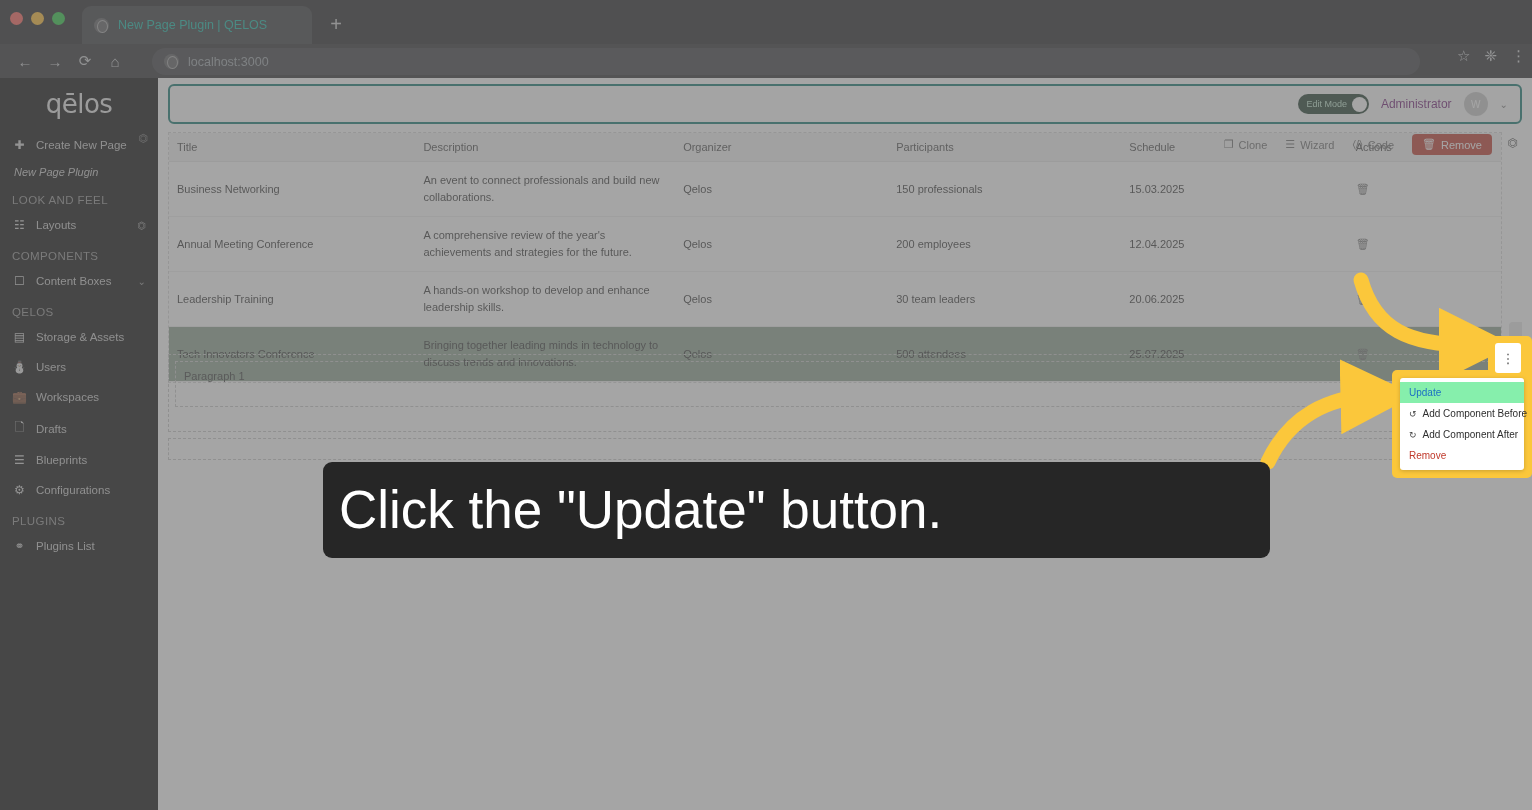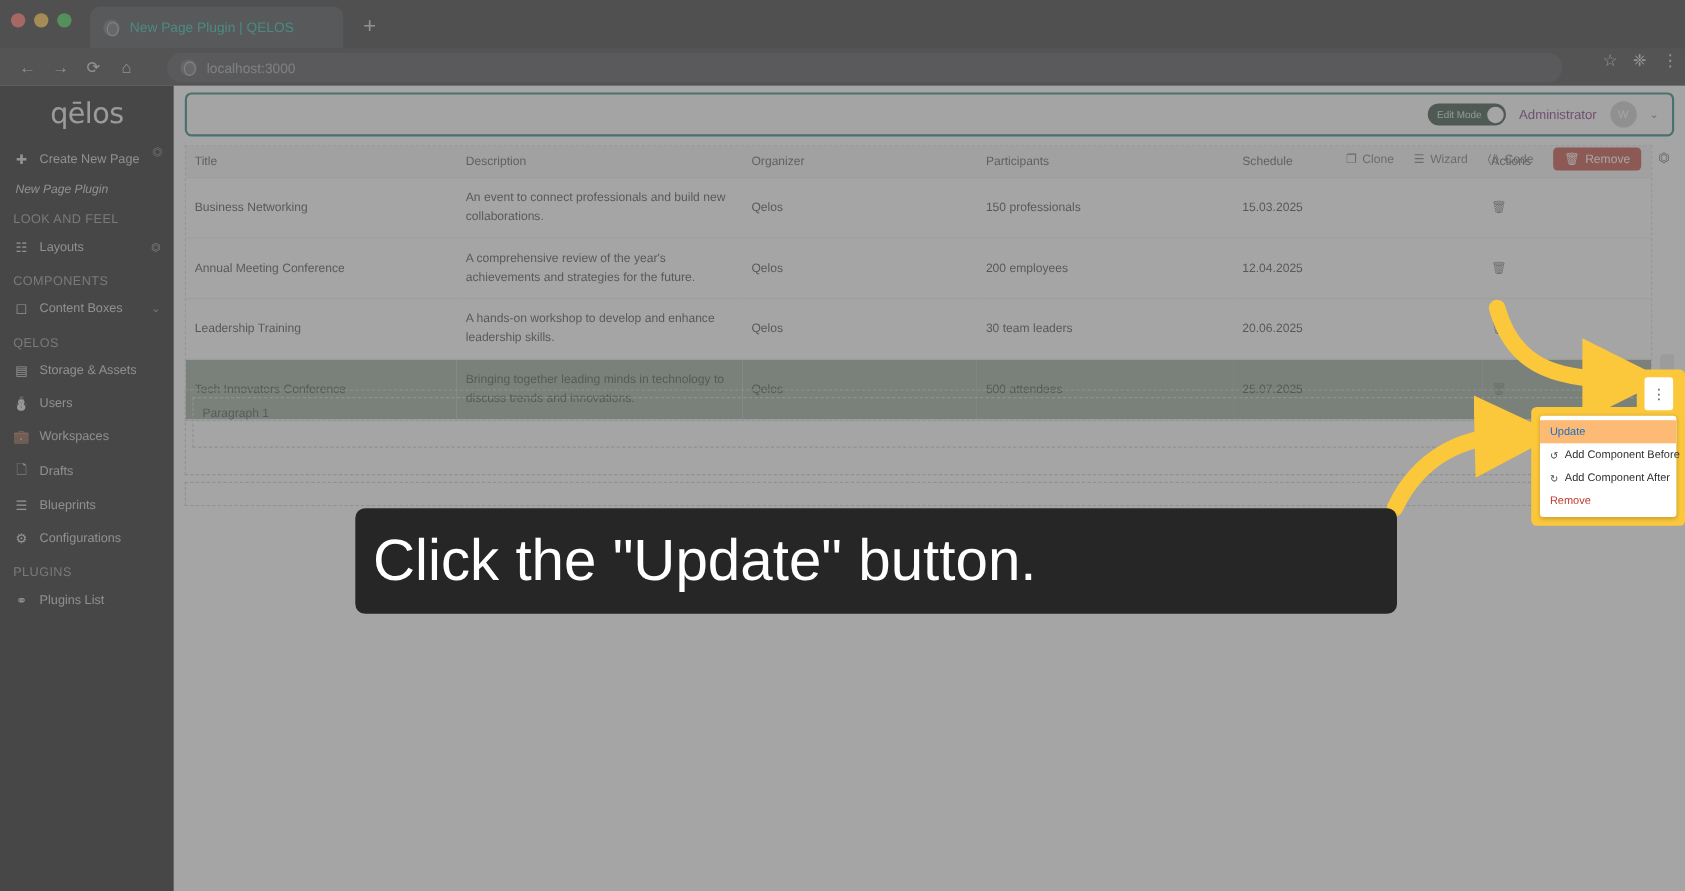--- a/index.html
+++ b/index.html
@@ -215,21 +215,21 @@
 
   .menu {
     position: absolute; left: 1400px; top: 378px; width: 124px;
     background: #fff; border-radius: 3px; z-index: 32;
     padding: 4px 0; box-shadow: 0 1px 4px rgba(0,0,0,.2);
   }
   .menu-item {
     display: flex; align-items: center; gap: 6px;
     font-size: 10px; padding: 5px 9px; color: #2e2e2e; white-space: nowrap;
   }
-  .menu-item.active { background: #fdba74; color: #1b6fc4; }
+  .menu-item.active { background: #86efac; color: #1b6fc4; }
   .menu-item.remove { color: #c0392b; }
   .menu-item .mic { font-size: 9px; color: #444; width: 10px; }
 
   .arrows { position: absolute; left: 0; top: 0; width: 1532px; height: 810px;
             z-index: 31; pointer-events: none; }
 
   
   .callout {
     position: absolute; background: #262626; color: #fff;
     border-radius: 9px; z-index: 40;

